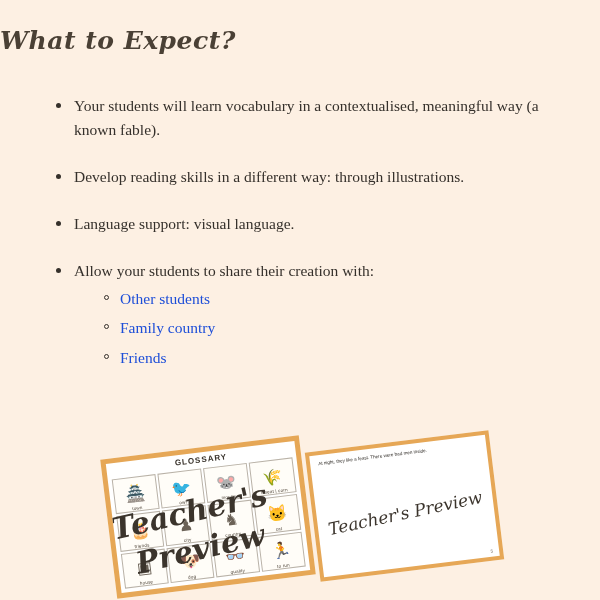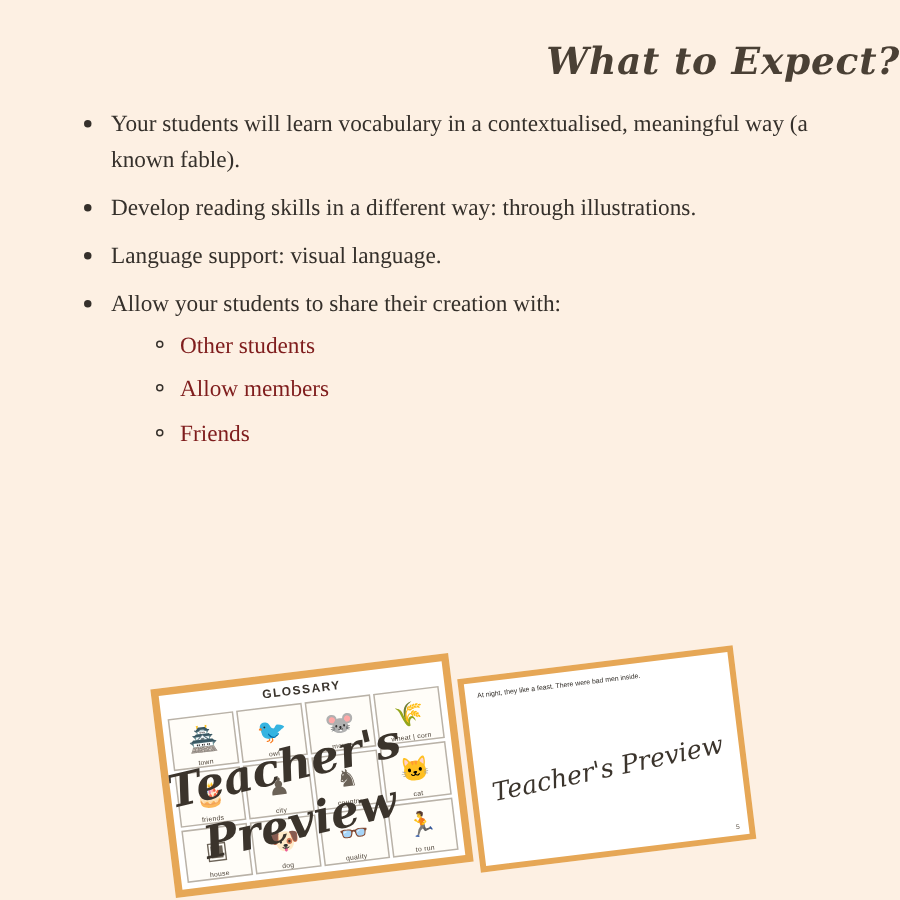--- a/index.html
+++ b/index.html
@@ -14,21 +14,21 @@
   }
   .page {
     position: relative;
     width: 600px;
     height: 600px;
     background: #fdf0e3;
     overflow: hidden;
     box-sizing: border-box;
   }
   .title {
-    text-align: right;
+    text-align: left;
     font-family: "DejaVu Serif", serif;
     font-style: italic;
     font-weight: bold;
     font-size: 25px;
     color: #4a4035;
     letter-spacing: 0.5px;
     padding-top: 26px;
     margin: 0 0 6px 0;
   }
   .content {
@@ -39,20 +39,21 @@
     margin: 0;
     padding: 0;
   }
   ul.bullets > li {
     position: relative;
     padding-left: 22px;
     margin-bottom: 8px;
     font-size: 15.5px;
     line-height: 1.55;
     color: #35302b;
+    margin-top: 23px;
   }
   ul.bullets > li::before {
     content: "";
     position: absolute;
     left: 4px;
     top: 9px;
     width: 5px;
     height: 5px;
     border-radius: 50%;
     background: #35302b;
@@ -61,21 +62,21 @@
     list-style: none;
     margin: 4px 0 2px 0;
     padding: 0 0 0 26px;
   }
   ul.subbullets > li {
     position: relative;
     padding-left: 20px;
     margin-bottom: 6px;
     font-size: 15.5px;
     line-height: 1.5;
-    color: #7f1d1d;
+    color: #1d4ed8;
   }
   ul.subbullets > li::before {
     content: "";
     position: absolute;
     left: 4px;
     top: 8px;
     width: 5px;
     height: 5px;
     border-radius: 50%;
     border: 1px solid #35302b;
@@ -210,21 +211,21 @@
 
   <div class="content">
     <ul class="bullets">
       <li>Your students will learn vocabulary in a contextualised, meaningful way (a known fable).</li>
       <li>Develop reading skills in a different way: through illustrations.</li>
       <li>Language support: visual language.</li>
       <li>
         <span>Allow your students to share their creation with:</span>
         <ul class="subbullets">
           <li>Other students</li>
-          <li>Allow members</li>
+          <li>Family country</li>
           <li>Friends</li>
         </ul>
       </li>
     </ul>
   </div>
 
   <div class="previews">
 
     <div class="card card-left">
       <div class="glossary-label">GLOSSARY</div>

